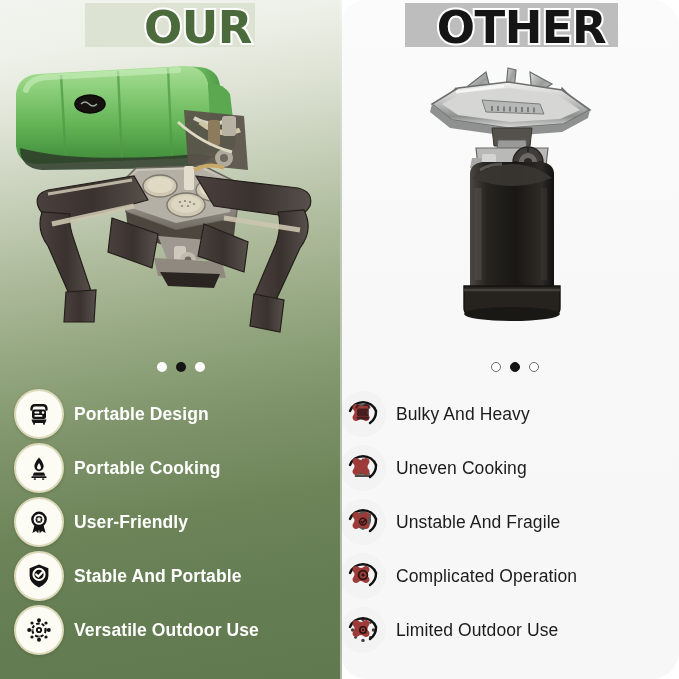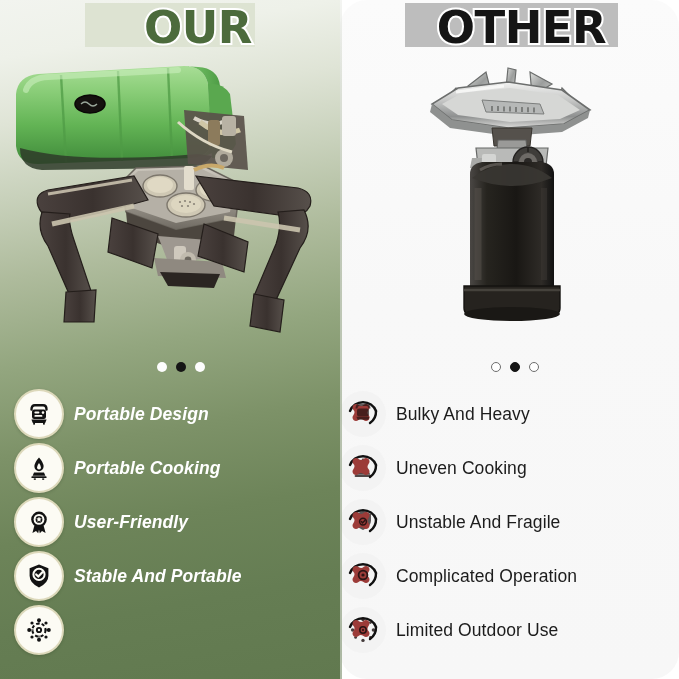--- a/index.html
+++ b/index.html
@@ -175,21 +175,20 @@
   }
   .feature-label {
     margin-left: 10px;
     font-size: 17.5px;
     letter-spacing: .1px;
     white-space: nowrap;
   }
   .features-left .feature-label {
     color: #ffffff;
     font-weight: 600;
-    font-style: italic;
   }
   .features-right .feature-label {
     color: #1c1c1c;
     font-weight: 400;
   }
   svg { display: block; }
 </style>
 </head>
 <body>
 
@@ -394,20 +393,21 @@
               <circle cx="7" cy="7" r="1.6"></circle>
             </g>
             <g stroke="#121212" stroke-width="1.3" opacity=".85">
               <path d="M14 6.2 v2.4"></path>
                 <path d="M21.8 14 h-2.4"></path>
               <path d="M14 21.8 v-2.4"></path>
                 <path d="M6.2 14 h2.4"></path>
             </g>
           </svg>
         </span>
+        <span class="feature-label">Versatile Outdoor Use</span>
       </div>
 
     </div>
   </div>
 
   <div class="divider"></div>
 
   <div class="panel panel-right">
 
     <div class="heading-wrap">

